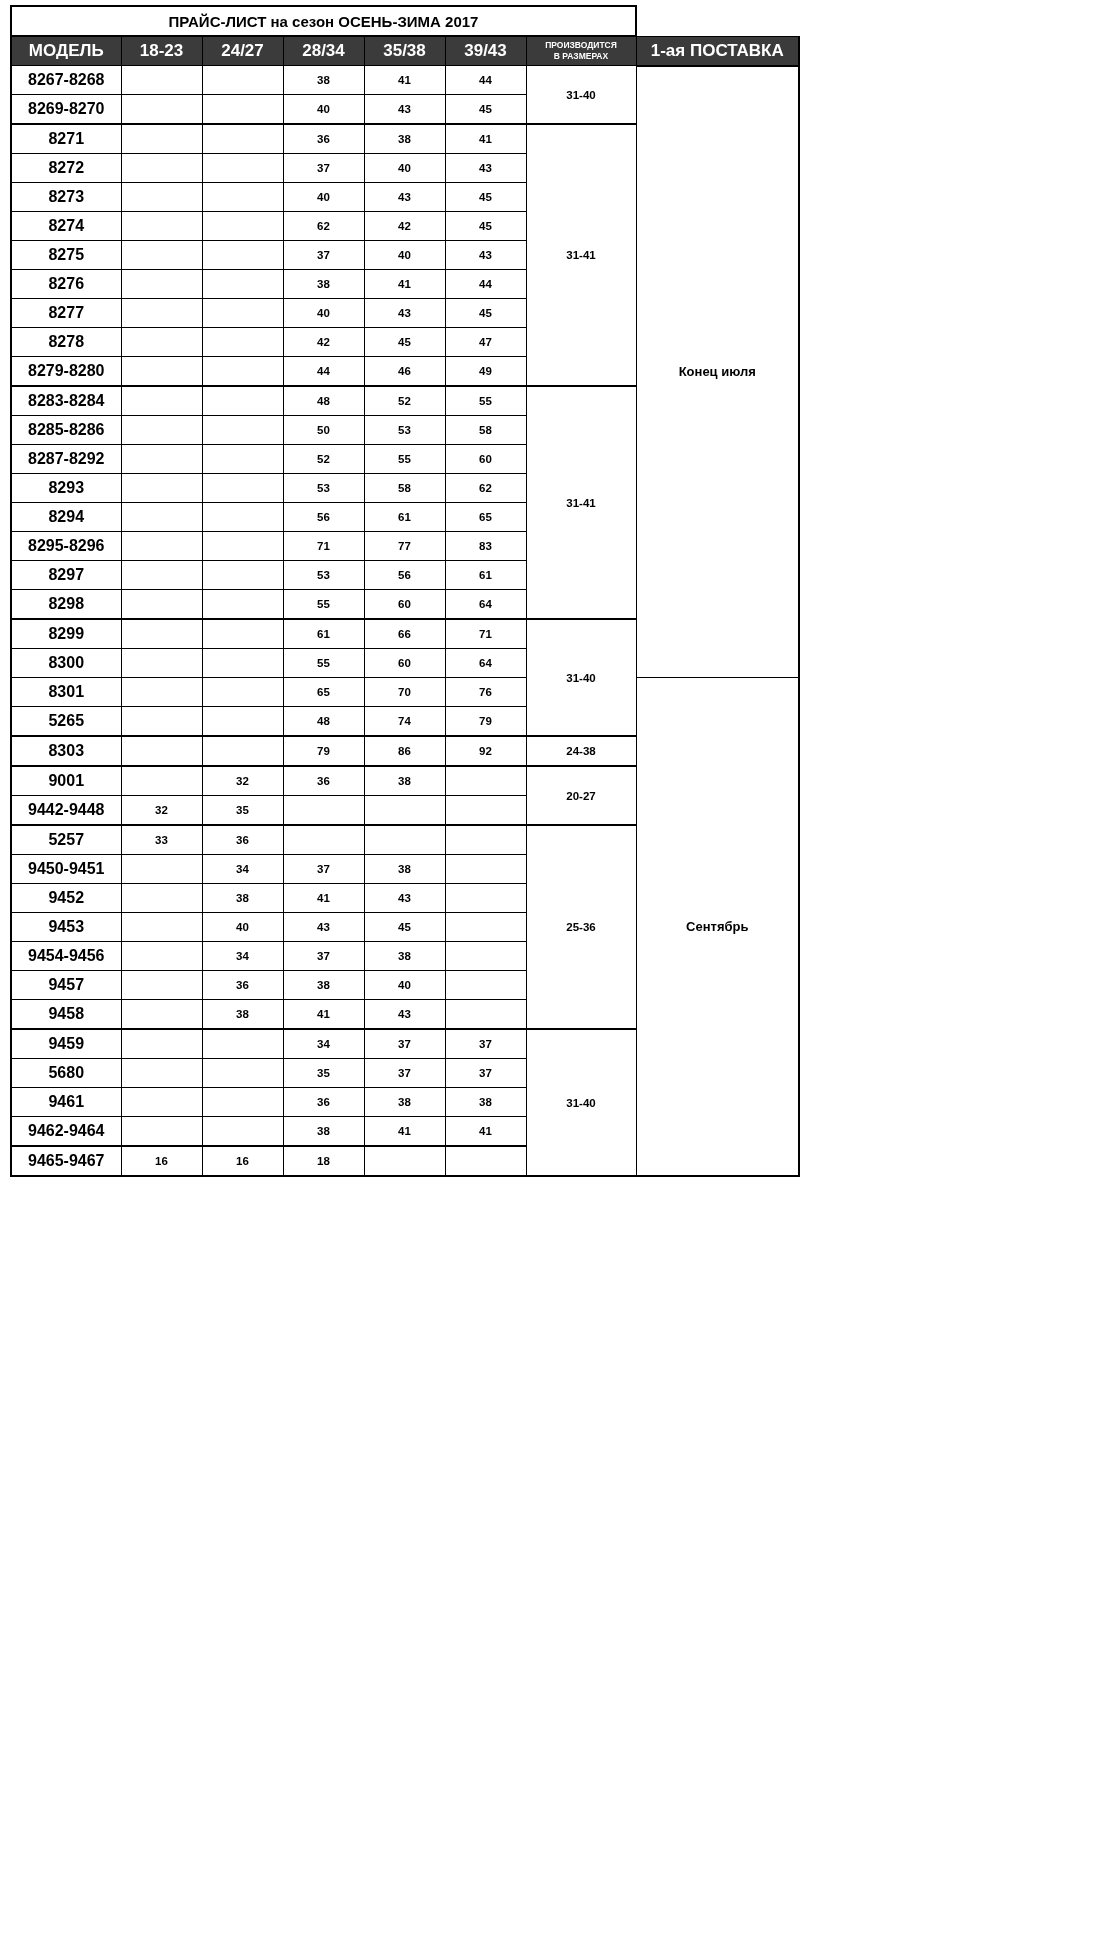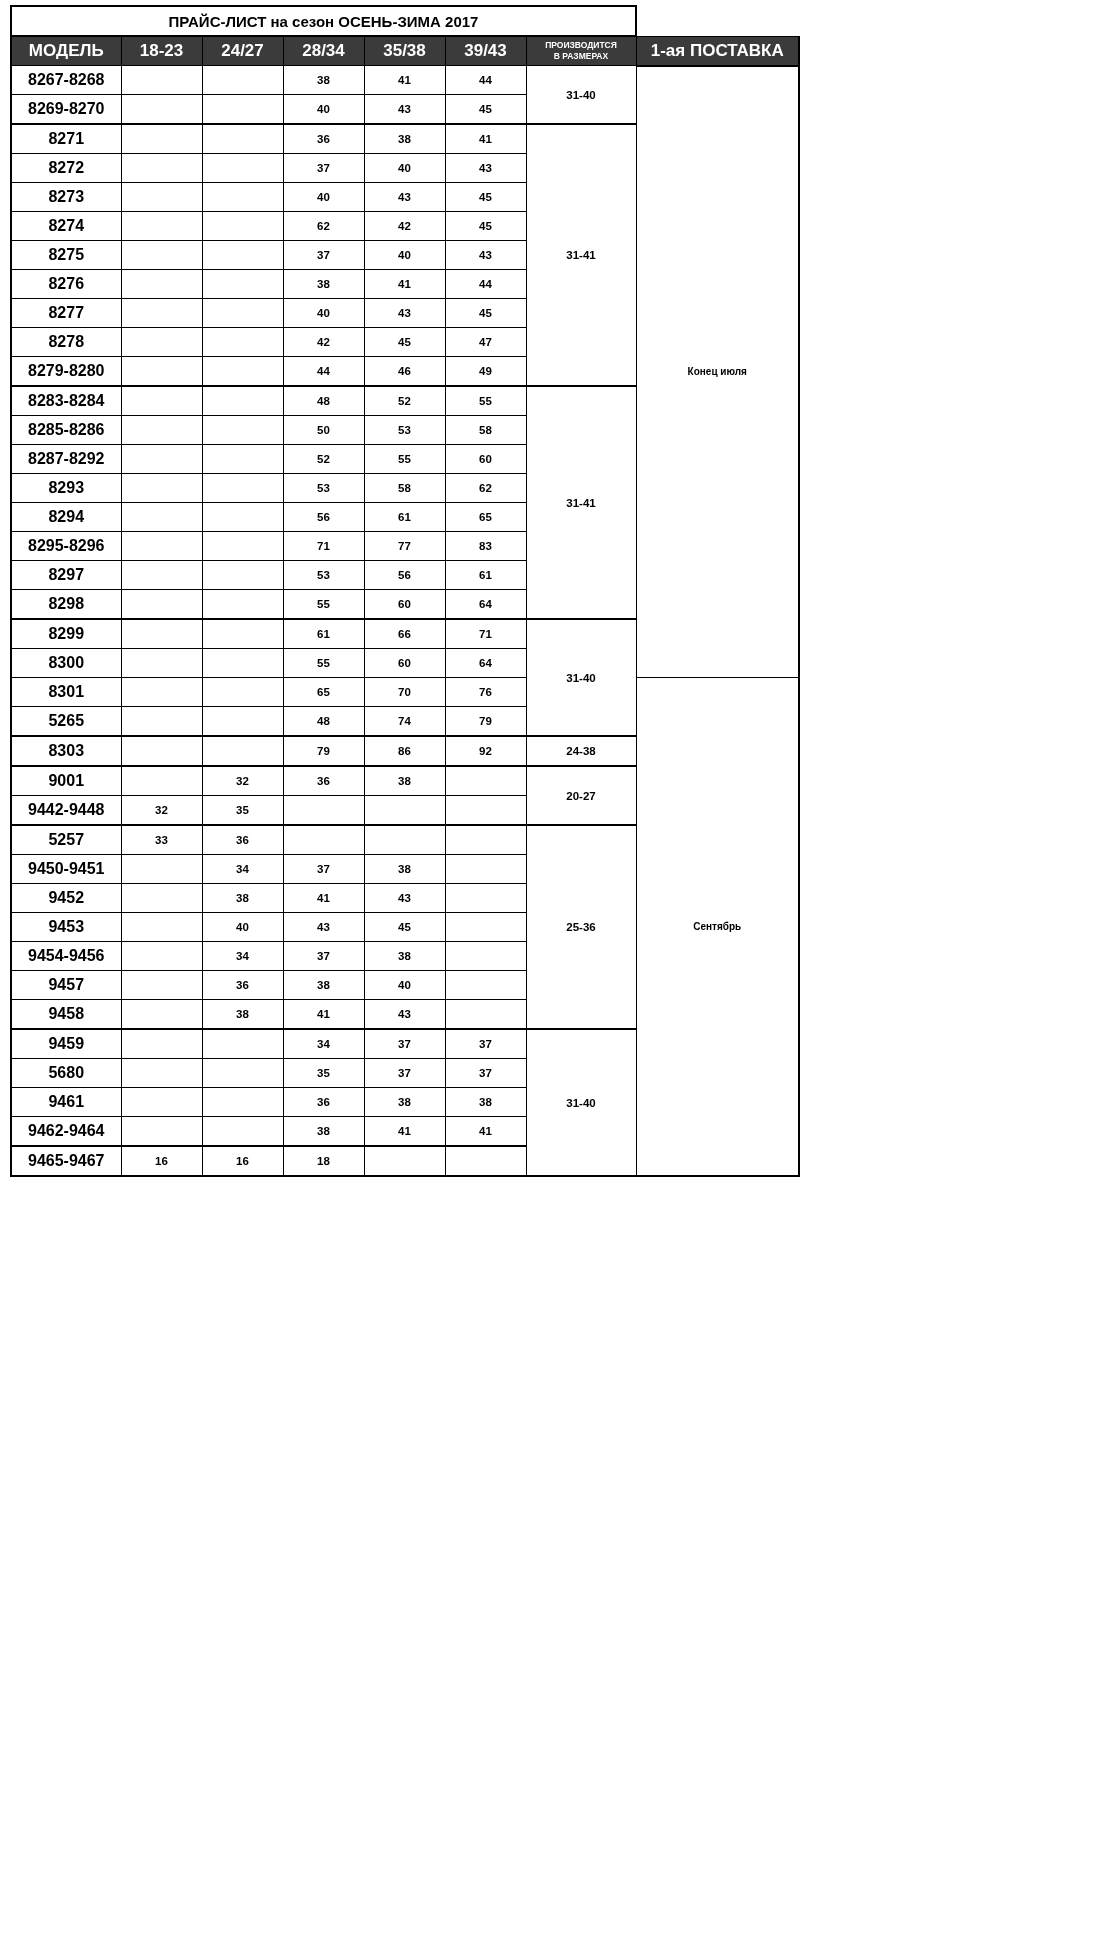--- a/index.html
+++ b/index.html
@@ -58,21 +58,21 @@
   .model-cell {
     text-align: left;
     padding-left: 8px;
     font-size: 16px;
   }
   .thick-top { border-top: 2px solid #000 !important; }
   .thick-bottom { border-bottom: 2px solid #000 !important; }
   .thick-left { border-left: 2px solid #000 !important; }
   .thick-right { border-right: 2px solid #000 !important; }
   .grp { font-size: 11.5px; font-weight: bold; }
-  .deliv { font-size: 10px; font-weight: bold; }
+  .deliv { font-size: 13px; font-weight: bold; }
 </style>
 </head>
 <body>
 
 <div class="sheet">
   <table class="price">
     <colgroup>
       <col class="c-model">
       <col class="c-sz">
         <col class="c-sz">

